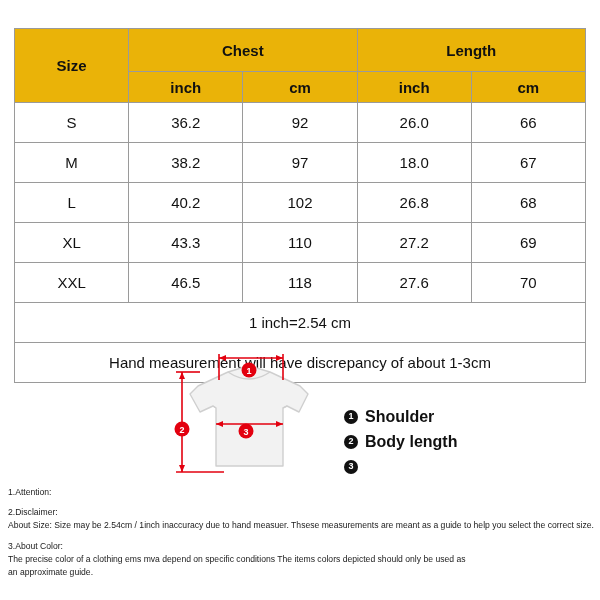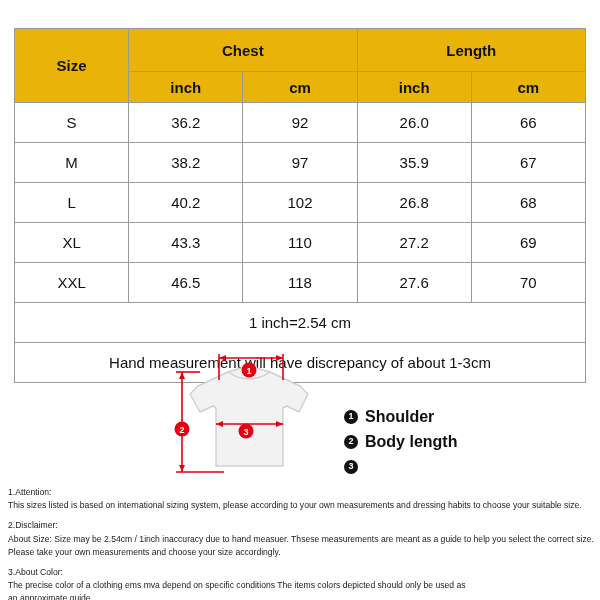--- a/index.html
+++ b/index.html
@@ -145,21 +145,21 @@
         <td>S</td>
         <td>36.2</td>
         <td>92</td>
         <td>26.0</td>
         <td>66</td>
       </tr>
       <tr>
         <td>M</td>
         <td>38.2</td>
         <td>97</td>
-        <td>35.9</td>
+        <td>18.0</td>
         <td>67</td>
       </tr>
       <tr>
         <td>L</td>
         <td>40.2</td>
         <td>102</td>
         <td>26.8</td>
         <td>68</td>
       </tr>
       <tr>
@@ -242,22 +242,20 @@
       <span class="legend-label">Body length</span>
     </div>
     <div class="legend-row">
       <span class="legend-badge">3</span>
     </div>
   </div>
 </div>
 
 <div class="notes">
   <p>1.Attention:</p>
-  <p>This sizes listed is based on international sizing system, please according to your own measurements and dressing habits to choose your suitable size.</p>
   <div class="gap"></div>
   <p>2.Disclaimer:</p>
   <p>About Size: Size may be 2.54cm / 1inch inaccuracy due to hand measuer. Thsese measurements are meant as a guide to help you select the correct size.</p>
-  <p>Please take your own measurements and choose your size accordingly.</p>
   <div class="gap"></div>
   <p>3.About Color:</p>
   <p>The precise color of a clothing ems mva depend on specific conditions The items colors depicted should only be used as</p>
   <p>an approximate guide.</p>
 </div>
 
 </body></html>

